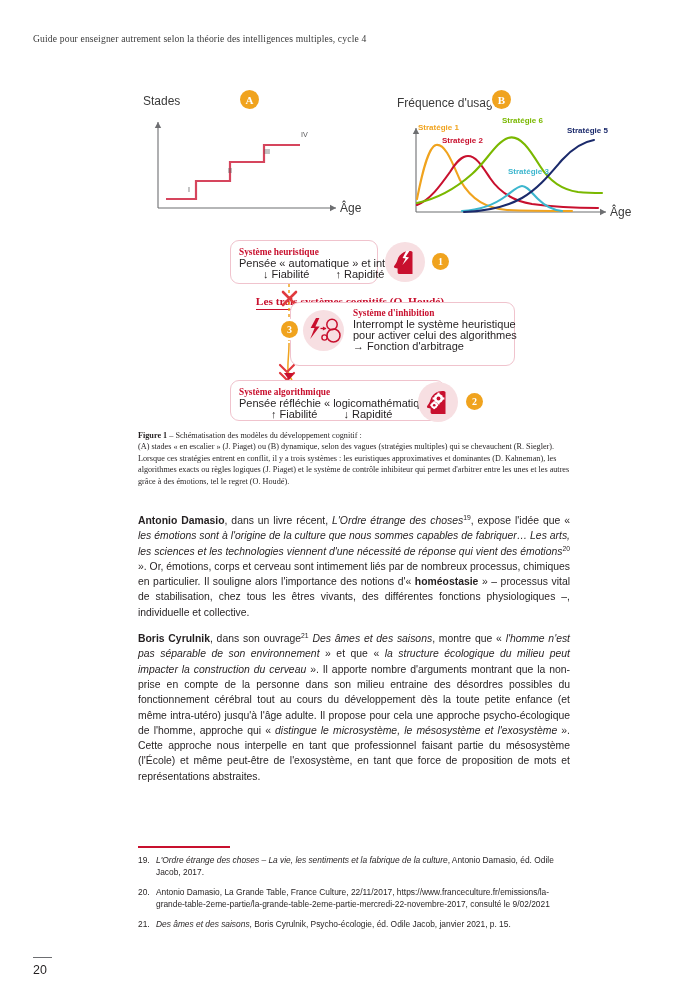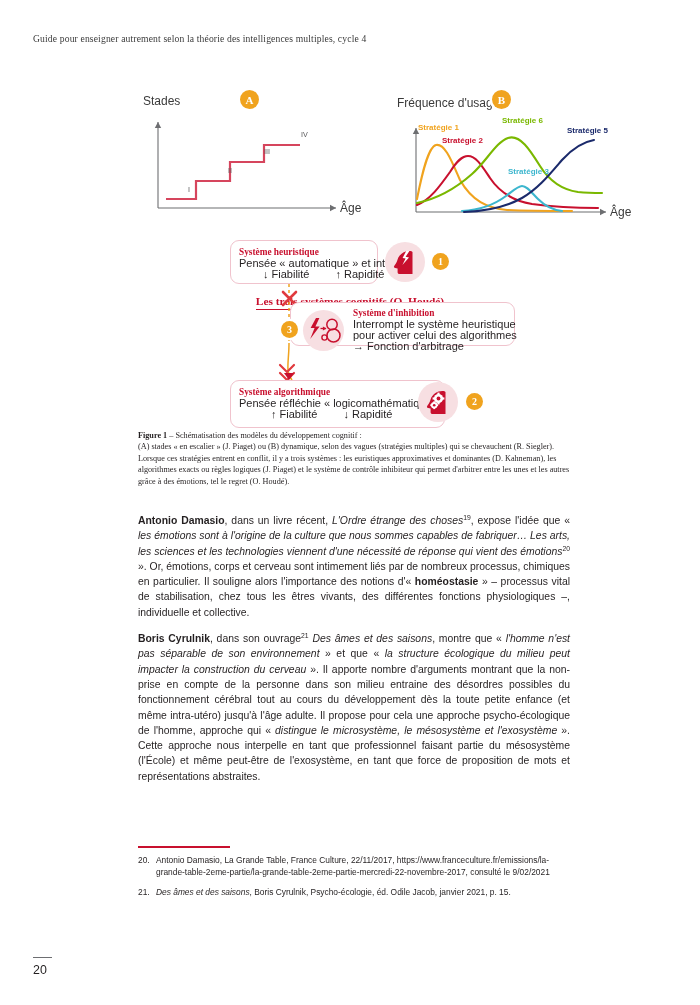--- a/index.html
+++ b/index.html
@@ -192,39 +192,39 @@
       </div>
     </div>
     <div class="circle-icon" style="left:385px;top:162px;width:40px;height:40px;">
       <svg width="30" height="30" viewBox="0 0 30 30">
         <path d="M21.5,4.2 C15.5,3.2 9.4,6.6 7.6,12.4 C6.6,15.6 5.2,17.4 4.2,19.0 C3.6,20.0 4.0,20.8 5.2,21.0 L7.6,21.4 L7.6,25.2 C7.6,26.4 8.4,27.0 9.5,27.0 L22.5,27.0 L22.5,5.0 Z" fill="#c8102e"></path>
         <path d="M16.2,4.0 L12.6,11.0 L15.6,11.6 L12.4,18.0 L19.0,10.4 L15.6,9.8 L19.4,4.0 Z" fill="#ffffff"></path>
       </svg>
     </div>
     <div class="num-badge" style="left:432px;top:173px;">1</div>
 
-    <div class="sysbox" style="left:290px;top:222px;width:225px;height:44px;padding:5px 8px 5px 62px;">
+    <div class="sysbox" style="left:290px;top:222px;width:225px;height:64px;padding:5px 8px 5px 62px;">
       <div class="sys-title">Système d'inhibition</div>
       <div class="sys-line">Interrompt le système heuristique</div>
       <div class="sys-line">pour activer celui des algorithmes</div>
       <div class="sys-line">→ Fonction d'arbitrage</div>
     </div>
     <div class="circle-icon" style="left:303px;top:230px;width:41px;height:41px;">
       <svg width="34" height="30" viewBox="0 0 34 30">
         <path d="M9.0,2.0 L3.6,12.0 L7.6,12.0 L3.2,23.0 L12.6,10.6 L8.4,10.6 L12.4,2.0 Z" fill="#c8102e"></path>
         <line x1="13.5" y1="12.5" x2="19" y2="12.5" stroke="#c8102e" stroke-width="1.3"></line>
         <path d="M19.5,12.5 l-3.6,-2.1 v4.2 z" fill="#c8102e"></path>
         <circle cx="25" cy="8.5" r="5.2" fill="none" stroke="#c8102e" stroke-width="1.5"></circle>
         <circle cx="26.5" cy="19.5" r="6.5" fill="none" stroke="#c8102e" stroke-width="1.5"></circle>
         <circle cx="17.5" cy="21.5" r="2.6" fill="none" stroke="#c8102e" stroke-width="1.4"></circle>
       </svg>
     </div>
     <div class="num-badge" style="left:281px;top:241px;">3</div>
 
-    <div class="sysbox" style="left:230px;top:300px;width:215px;height:48px;padding:6px 8px;">
+    <div class="sysbox" style="left:230px;top:300px;width:215px;height:41px;padding:6px 8px;">
       <div class="sys-title">Système algorithmique</div>
       <div class="sys-line">Pensée réfléchie « logicomathématique »</div>
       <div class="sys-line sys-sub" style="padding-left:8px;">
         <span>↑ Fiabilité</span>
         <span>↓ Rapidité</span>
       </div>
     </div>
     <div class="circle-icon" style="left:418px;top:302px;width:40px;height:40px;">
       <svg width="30" height="30" viewBox="0 0 30 30">
         <path d="M21.5,4.2 C15.5,3.2 9.4,6.6 7.6,12.4 C6.6,15.6 5.2,17.4 4.2,19.0 C3.6,20.0 4.0,20.8 5.2,21.0 L7.6,21.4 L7.6,25.2 C7.6,26.4 8.4,27.0 9.5,27.0 L22.5,27.0 L22.5,5.0 Z" fill="#c8102e"></path>
@@ -259,20 +259,24 @@
 
     <p class="body"><b>Antonio Damasio</b><span>, dans un livre récent, </span><i>L'Ordre étrange des choses</i><sup>19</sup><span>, expose l'idée que « </span><i>les émotions sont à l'origine de la culture que nous sommes capables de fabriquer… Les arts, les sciences et les technologies viennent d'une nécessité de réponse qui vient des émotions</i><sup>20</sup><span> ». Or, émotions, corps et cerveau sont intimement liés par de nombreux processus, chimiques en particulier. Il souligne alors l'importance des notions d'« </span><b>homéostasie</b><span> » – processus vital de stabilisation, chez tous les êtres vivants, des différentes fonctions physiologiques –, individuelle et collective.</span></p>
 
     <p class="body"><b>Boris Cyrulnik</b><span>, dans son ouvrage</span><sup>21</sup><span> </span><i>Des âmes et des saisons</i><span>, montre que « </span><i>l'homme n'est pas séparable de son environnement</i><span> » et que « </span><i>la structure écologique du milieu peut impacter la construction du cerveau</i><span> ». Il apporte nombre d'arguments montrant que la non-prise en compte de la personne dans son milieu entraine des désordres possibles du fonctionnement cérébral tout au cours du développement dès la toute petite enfance (et même intra-utéro) jusqu'à l'âge adulte. Il propose pour cela une approche psycho-écologique de l'homme, approche qui « </span><i>distingue le microsystème, le mésosystème et l'exosystème</i><span> ». Cette approche nous interpelle en tant que professionnel faisant partie du mésosystème (l'École) et même peut-être de l'exosystème, en tant que force de proposition de mots et représentations abstraites.</span></p>
 
   </div>
 
   <div class="fn-rule"></div>
   <div class="footnotes">
     <div class="fn">
+      <span class="fn-num">19.</span>
+      <span class="fn-txt"><i>L'Ordre étrange des choses – La vie, les sentiments et la fabrique de la culture</i><span>, Antonio Damasio, éd. Odile Jacob, 2017.</span></span>
+    </div>
+    <div class="fn">
       <span class="fn-num">20.</span>
       <span class="fn-txt"><span>Antonio Damasio, La Grande Table, France Culture, 22/11/2017, https://www.franceculture.fr/emissions/la-grande-table-2eme-partie/la-grande-table-2eme-partie-mercredi-22-novembre-2017, consulté le 9/02/2021</span></span>
     </div>
     <div class="fn">
       <span class="fn-num">21.</span>
       <span class="fn-txt"><i>Des âmes et des saisons</i><span>, Boris Cyrulnik, Psycho-écologie, éd. Odile Jacob, janvier 2021, p. 15.</span></span>
     </div>
   </div>
 
   <div class="folio-rule"></div>

